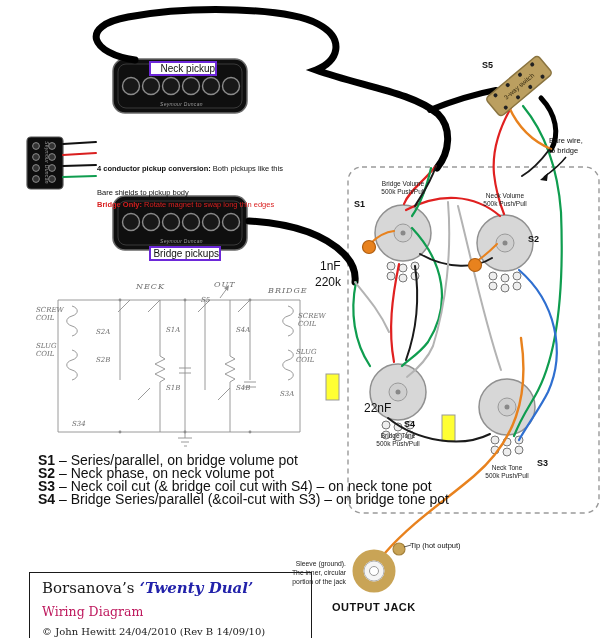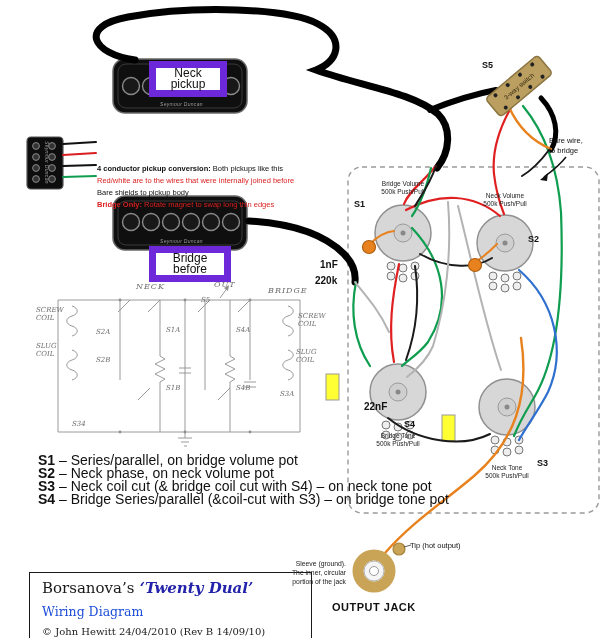--- a/index.html
+++ b/index.html
@@ -3,39 +3,39 @@
 <meta charset="utf-8">
 <style>
   html,body { margin:0; padding:0; background:#fff; }
   .stage { position:relative; width:611px; height:638px; background:#ffffff; overflow:hidden;
            font-family:"Liberation Sans", sans-serif; }
   .stage svg { position:absolute; left:0; top:0; }
   .lbl { position:absolute; white-space:nowrap; color:#111;margin-top:27px; }
   .red-txt { color:#d91f1f; }
   .legend-line { font-size:7.5px; }
   .legend-line b { font-weight:bold; }
-  .pickup-tag { position:absolute; background:#fff; border:7px solid #6d28d9; text-align:center;
-                font-size:12px; line-height:11px; color:#111; }
+  .pickup-tag { position:absolute; background:#fff; border:2px solid #6d28d9; text-align:right;
+                font-size:10px; line-height:11px; color:#111; }
   .brand { position:absolute; font-size:5px; color:#9a9a9a; font-style:italic; letter-spacing:.3px; white-space:nowrap; }
   .brand-vert { transform-origin:0 0; transform:rotate(90deg); }
   .potlbl { position:absolute; text-align:center; font-size:6.5px; line-height:8px; color:#222; width:80px; }
   .tag { position:absolute; font-weight:bold; font-size:9px; color:#111; white-space:nowrap; }
-  .caplbl { position:absolute; font-weight:bold; font-size:10px; color:#111; white-space:nowrap; }
+  .caplbl { position:absolute; font-weight:normal; font-size:12px; color:#111; white-space:nowrap; }
   .sk { position:absolute; color:#6e6e6e; font-family:"DejaVu Serif", serif; font-style:italic;
         font-size:7px; white-space:nowrap; }
   .sk.big { font-size:8px; letter-spacing:1px; }
   .sk.wrap { white-space:normal; width:34px; line-height:8px; }
   .slist-row { position:absolute; font-size:14px; color:#111; white-space:nowrap; }
   .slist-row .stag { font-weight:bold; }
   .titlebox { position:absolute; left:29px; top:527px; width:281px; height:75px;
               border:1.5px solid #1a1a1a; background:#fff;margin-top:45px; }
   .serif { font-family:"DejaVu Serif", serif; }
   .owner { position:absolute; left:12px; top:6px; font-size:15px; color:#1a1a1a; white-space:nowrap; }
   .title-accent { color:#2222aa; font-weight:bold; font-style:italic; }
-  .subtitle { position:absolute; left:12px; top:31px; font-size:12.5px; color:#1d4ed8; }
+  .subtitle { position:absolute; left:12px; top:31px; font-size:12.5px; color:#be185d; }
   .credit { position:absolute; left:12px; top:53px; font-size:10px; color:#1a1a1a; }
   .selector-lbl { position:absolute; left:519px; top:86px; transform:translate(-50%,-50%) rotate(-40deg);
                   font-size:6.5px; color:#33280f; white-space:nowrap; }
   .barewire { position:absolute; left:549px; top:136px; font-size:7.5px; line-height:10px; color:#111; }
   .sleeve { position:absolute; left:258px; top:559px; width:88px; text-align:right;
             font-size:6.8px; line-height:9px; color:#222; }
   .jacktitle { position:absolute; left:332px; top:601px; font-size:11px; font-weight:bold;
                letter-spacing:.5px; color:#111; white-space:nowrap; }
   .tiplbl { position:absolute; left:410px; top:541px; font-size:7.5px; color:#111; white-space:nowrap;text-align:right; }
 </style>
@@ -239,29 +239,28 @@
     <g>
       <circle cx="374" cy="571" r="16" fill="#ffffff" stroke="#c9a456" stroke-width="11"></circle>
       <circle cx="374" cy="571" r="10" fill="#f5f5f5" stroke="#b0b0b0" stroke-width="1"></circle>
       <circle cx="374" cy="571" r="4.5" fill="#fff" stroke="#999" stroke-width="1"></circle>
       <circle cx="399" cy="549" r="6" fill="#c9a456" stroke="#a5823c" stroke-width="1.2"></circle>
       <path d="M404,547 L411,545" stroke="#333" stroke-width="0.8" fill="none"></path>
     </g>
   </svg>
 
   <div class="pickup-tag" style="left:149px; top:61px; width:64px;">Neck pickup</div>
-  <div class="pickup-tag" style="left:149px; top:246px; width:68px;">Bridge before</div>
+  <div class="pickup-tag" style="left:149px; top:246px; width:68px;">Bridge pickups</div>
   <div class="brand" style="left:160px; top:101px;">Seymour Duncan</div>
   <div class="brand" style="left:160px; top:238px;">Seymour Duncan</div>
   <div class="brand brand-vert" style="left:50px; top:141px;">Seymour Duncan</div>
 
   <div class="lbl legend-line" style="left:97px; top:137px;">
     <b>4 conductor pickup conversion:</b><span> Both pickups like this</span>
   </div>
-  <div class="lbl legend-line red-txt" style="left:97px; top:149px;">Red/white are to the wires that were internally joined before</div>
   <div class="lbl legend-line" style="left:97px; top:161px;">Bare shields to pickup body</div>
   <div class="lbl legend-line red-txt" style="left:97px; top:173px;">
     <b>Bridge Only:</b><span> Rotate magnet to swap long thin edges</span>
   </div>
 
   <div class="sk big" style="left:136px; top:282px;">NECK</div>
   <div class="sk big" style="left:214px; top:280px;">OUT</div>
   <div class="sk big" style="left:256px; top:286px;margin-left:12px;">BRIDGE</div>
   <div class="sk" style="left:201px; top:296px;">S5</div>
   <div class="sk wrap" style="left:36px; top:306px;">SCREW COIL</div>

